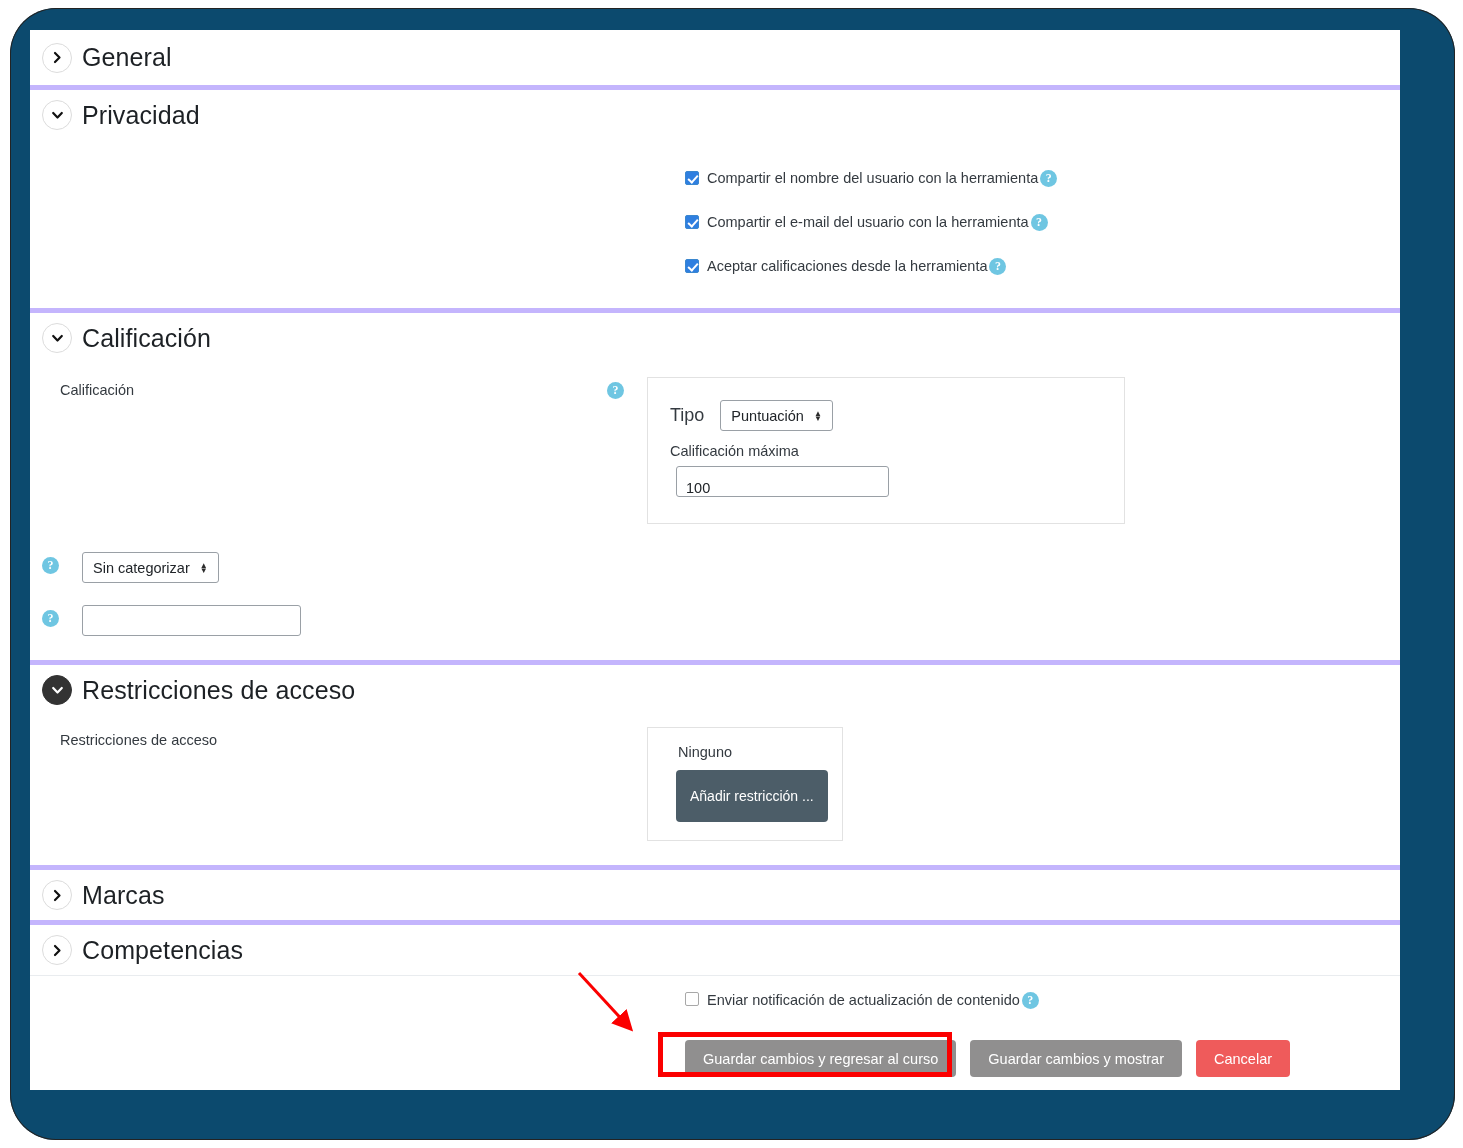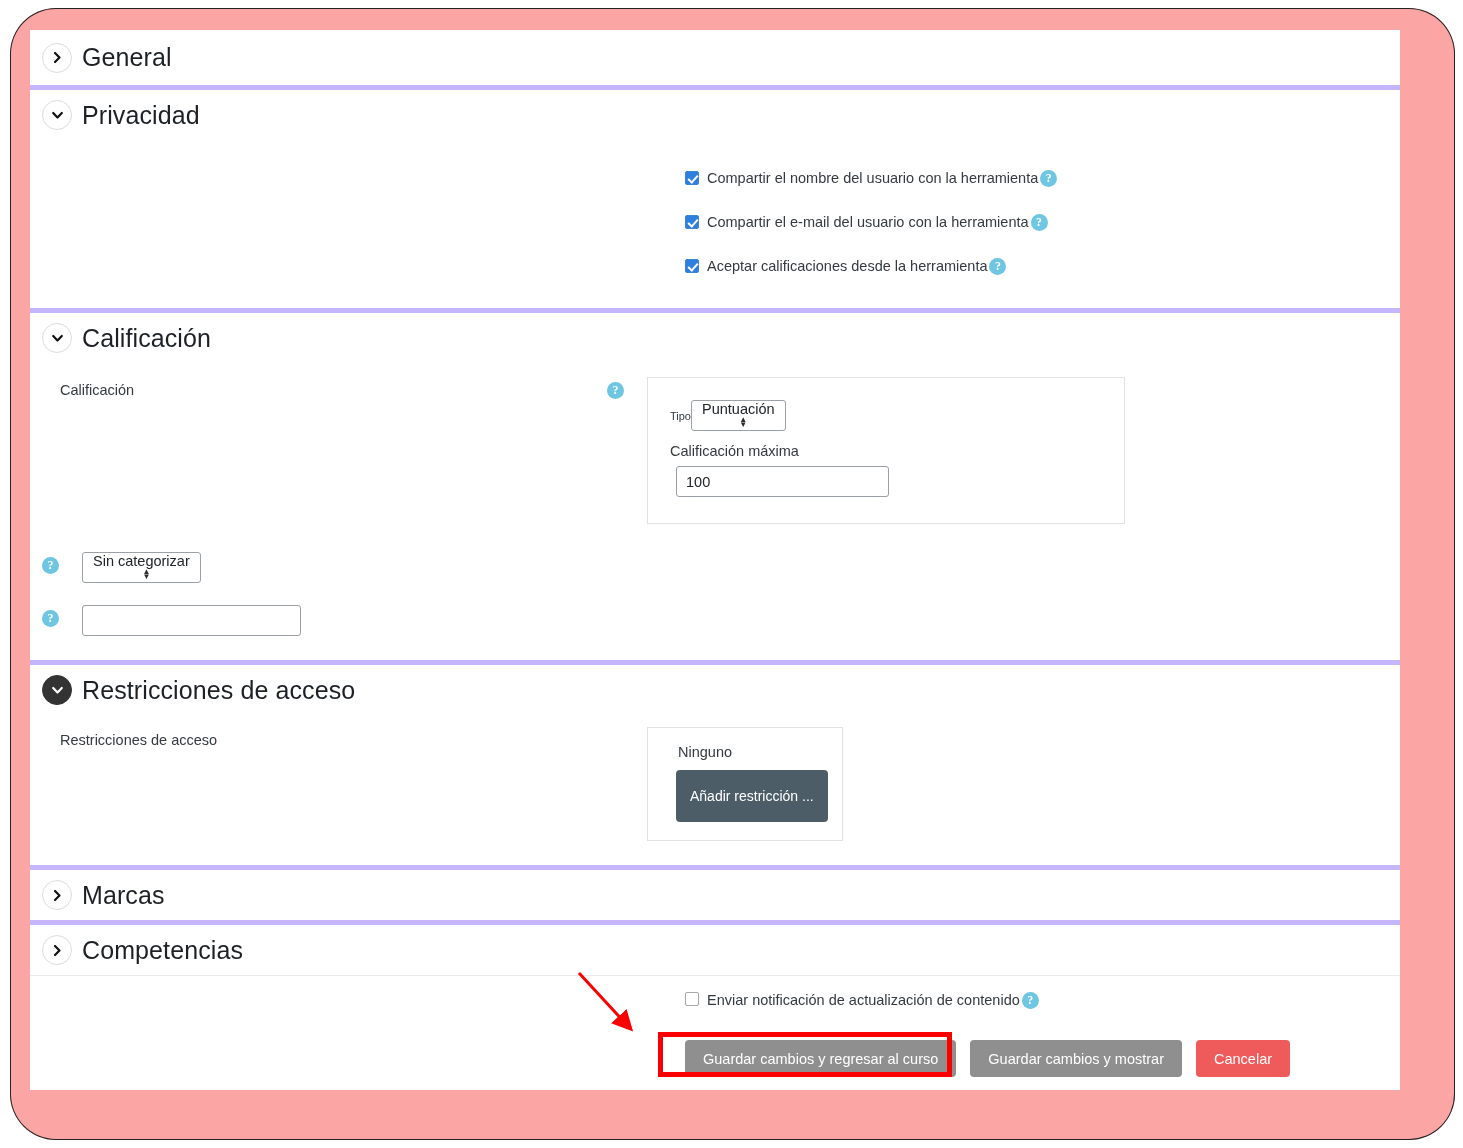--- a/index.html
+++ b/index.html
@@ -9,21 +9,21 @@
     background: #ffffff;
     font-family: "Liberation Sans", sans-serif;
     overflow: hidden;
   }
 
   
   #device-frame {
     position: absolute;
     left: 10px; top: 8px;
     width: 1445px; height: 1132px;
-    background: #fca5a5;
+    background: #0c4a6e;
     border-radius: 46px;
     box-shadow: 0 0 0 1px #232323 inset;
   }
   #screen {
     position: absolute;
     left: 20px; top: 22px;
     width: 1370px; height: 1060px;
     background: #ffffff;
     overflow: hidden;
   }
@@ -140,34 +140,33 @@
     background: #fff;
     width: 478px;
     padding: 22px 0 26px 0;
   }
   .tipo-line {
     display: flex; align-items: center;
     padding-left: 22px;
     margin-bottom: 12px;
   }
   .tipo-label {
-    font-size: 11px; color: #343a40;
-    margin-right: 0;
+    font-size: 18px; color: #343a40;
+    margin-right: 16px;
   }
   .sel {
     border: 1px solid #9aa0a6;
     border-radius: 3px;
     background: #ffffff;
     height: 31px;
     display: inline-flex;
     align-items: center;
     padding: 0 10px;
     font-size: 14.5px;
     color: #212529;
-    flex-direction: column;
   }
   .sel .arrows {
     margin-left: 10px;
     display: inline-flex;
     flex-direction: column;
     line-height: 5px;
     font-size: 8px;
     color: #2b2b2b;
   }
   .max-label {
@@ -177,21 +176,21 @@
   }
   .txtinput {
     border: 1px solid #9aa0a6;
     border-radius: 3px;
     background: #ffffff;
     height: 31px;
     font-size: 14.5px;
     color: #212529;
     padding: 0 9px;
     display: flex;
-    align-items: center;
+    align-items: flex-end;
     margin-left: 28px;
     width: 213px;
   }
   .txtinput.wide { width: 219px; margin-left: 0; }
 
   
   .restr-box {
     border: 1px solid #e2e2e2;
     background: #fff;
     width: 196px;

